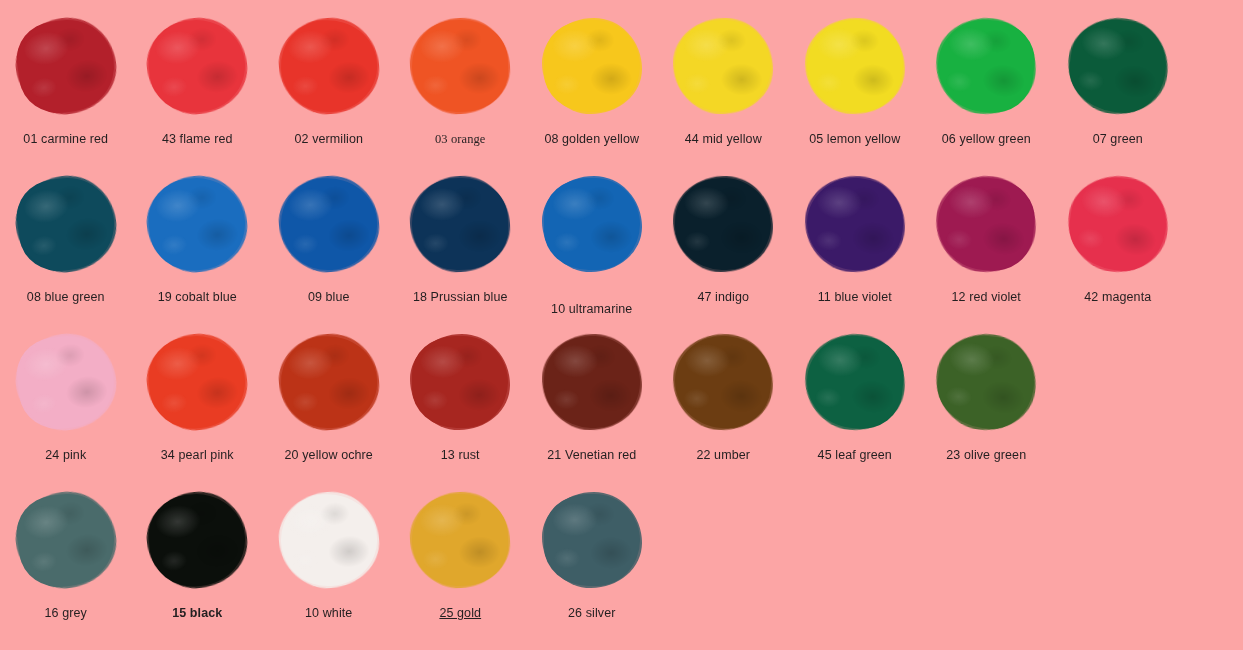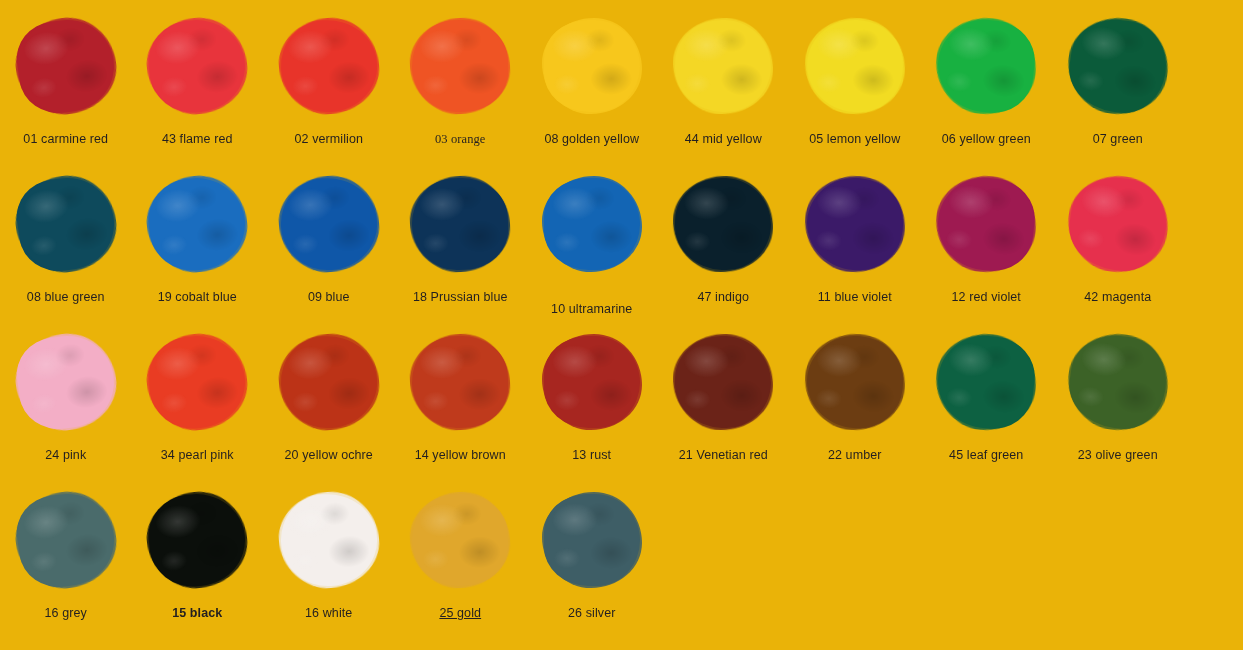--- a/index.html
+++ b/index.html
@@ -93,21 +93,21 @@
     line-height: 14px;
     color: #231f20;
     white-space: nowrap;
     text-align: center;
     letter-spacing: .1px;
   }
 </style>
 </head>
 <body>
 
-<div id="swatch-sheet" style="background: #eab308;">
+<div id="swatch-sheet" style="background: #fca5a5;">
     <div class="swatch-row">
       <div class="swatch-cell">
         <div class="blob-wrap">
           <div class="blob" style="background-color: rgb(179, 32, 43); border-radius: 45% 55% 53% 47% / 44% 56% 55% 45%; transform: rotate(-8deg);"></div>
         </div>
         <div class="swatch-label" style="color: rgb(35, 31, 32);">01 carmine red</div>
       </div>
       <div class="swatch-cell">
         <div class="blob-wrap">
           <div class="blob" style="background-color: rgb(232, 52, 60); border-radius: 46% 54% 52% 48% / 47% 53% 52% 48%; transform: rotate(-6deg);"></div>
@@ -227,26 +227,20 @@
         <div class="swatch-label" style="color: rgb(35, 31, 32);">34 pearl pink</div>
       </div>
       <div class="swatch-cell">
         <div class="blob-wrap">
           <div class="blob" style="background-color: rgb(188, 51, 23); border-radius: 47% 53% 51% 49% / 50% 50% 49% 51%; transform: rotate(-4deg);"></div>
         </div>
         <div class="swatch-label" style="color: rgb(35, 31, 32);">20 yellow ochre</div>
       </div>
       <div class="swatch-cell">
         <div class="blob-wrap">
-          <div class="blob" style="background-color: rgb(191, 58, 28); border-radius: 48% 52% 50% 50% / 53% 47% 46% 54%; transform: rotate(-2deg);"></div>
-        </div>
-        <div class="swatch-label" style="color: rgb(35, 31, 32);">14 yellow brown</div>
-      </div>
-      <div class="swatch-cell">
-        <div class="blob-wrap">
           <div class="blob" style="background-color: rgb(167, 38, 32); border-radius: 49% 51% / 45% 55% 54% 46%; transform: rotate(0deg);"></div>
         </div>
         <div class="swatch-label" style="color: rgb(35, 31, 32);">13 rust</div>
       </div>
       <div class="swatch-cell">
         <div class="blob-wrap">
           <div class="blob" style="background-color: rgb(107, 35, 24); border-radius: 50% 50% 48% 52% / 48% 52% 51% 49%; transform: rotate(2deg);"></div>
         </div>
         <div class="swatch-label" style="color: rgb(35, 31, 32);">21 Venetian red</div>
       </div>
@@ -279,21 +273,21 @@
       <div class="swatch-cell">
         <div class="blob-wrap">
           <div class="blob" style="background-color: rgb(11, 15, 11); border-radius: 46% 54% 52% 48% / 47% 53% 52% 48%; transform: rotate(-6deg);"></div>
         </div>
         <div class="swatch-label" style="color: rgb(35, 31, 32); font-weight: bold;">15 black</div>
       </div>
       <div class="swatch-cell">
         <div class="blob-wrap">
           <div class="blob" style="background-color: rgb(244, 239, 236); border-radius: 47% 53% 51% 49% / 50% 50% 49% 51%; transform: rotate(-4deg);"></div>
         </div>
-        <div class="swatch-label" style="color: rgb(35, 31, 32);">16 white</div>
+        <div class="swatch-label" style="color: rgb(35, 31, 32);">10 white</div>
       </div>
       <div class="swatch-cell">
         <div class="blob-wrap">
           <div class="blob" style="background-color: rgb(224, 167, 44); border-radius: 48% 52% 50% 50% / 53% 47% 46% 54%; transform: rotate(-2deg);"></div>
         </div>
         <div class="swatch-label" style="color: rgb(35, 31, 32); text-decoration: underline;">25 gold</div>
       </div>
       <div class="swatch-cell">
         <div class="blob-wrap">
           <div class="blob" style="background-color: rgb(62, 94, 102); border-radius: 49% 51% / 45% 55% 54% 46%; transform: rotate(0deg);"></div>

